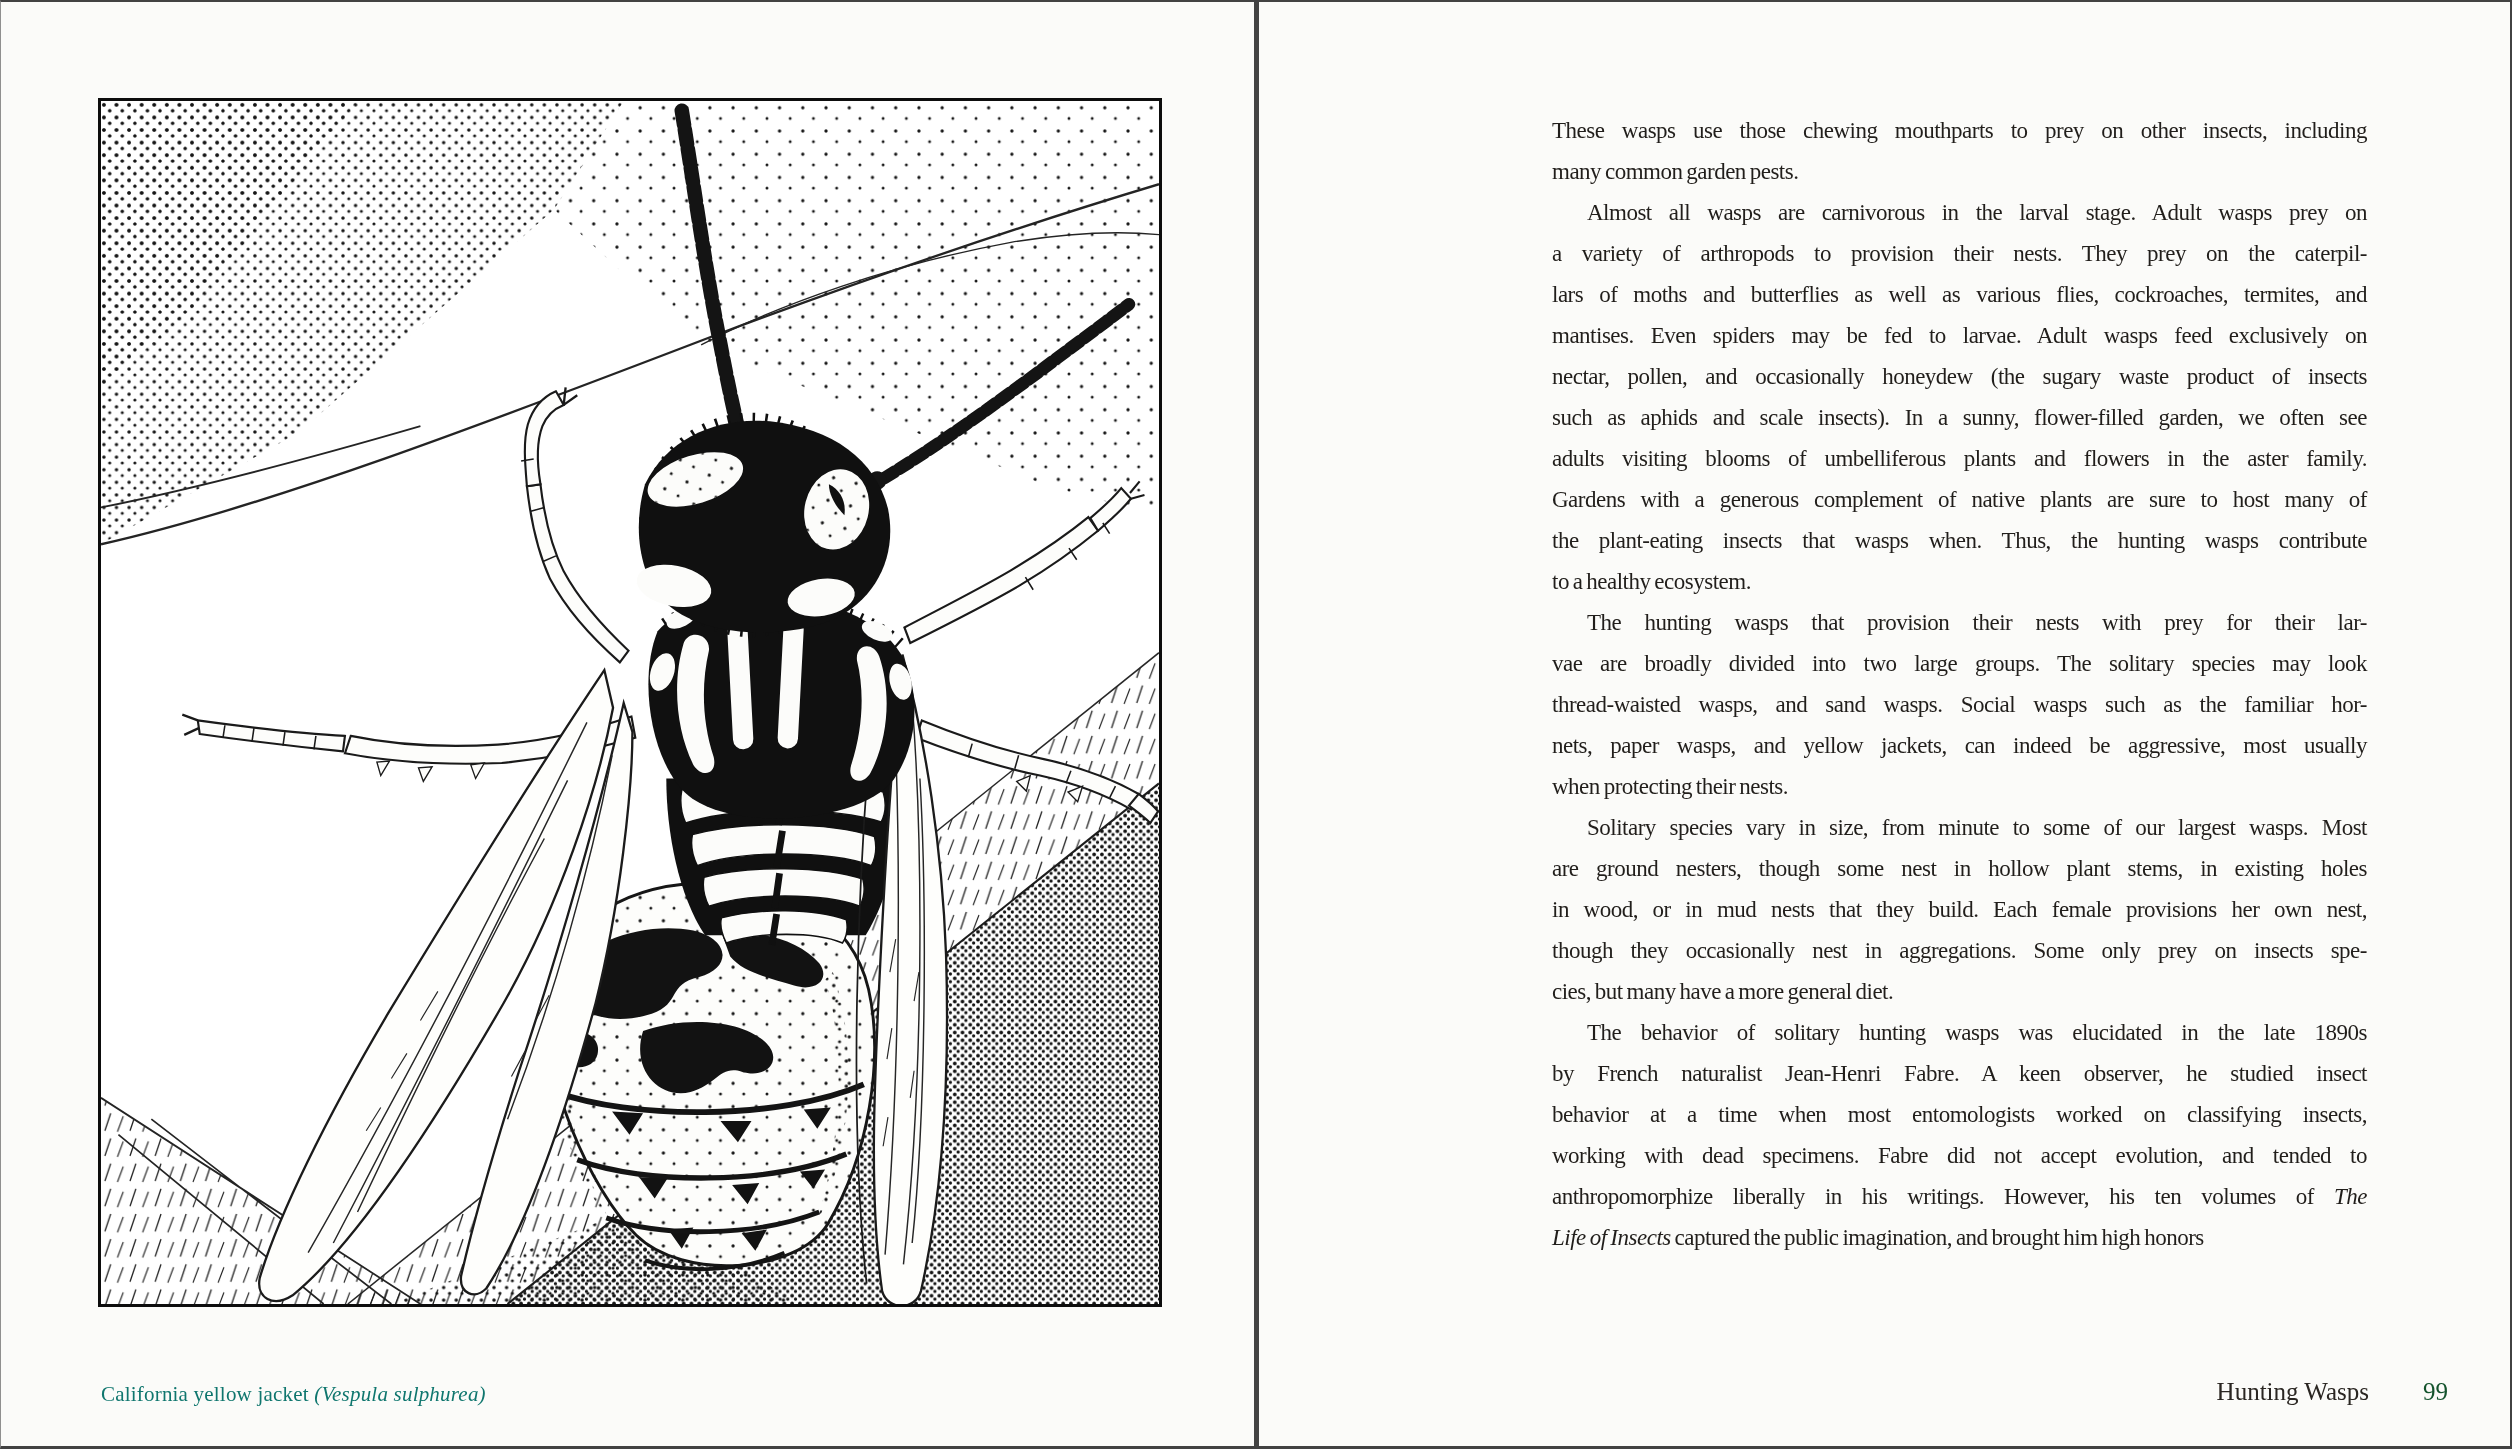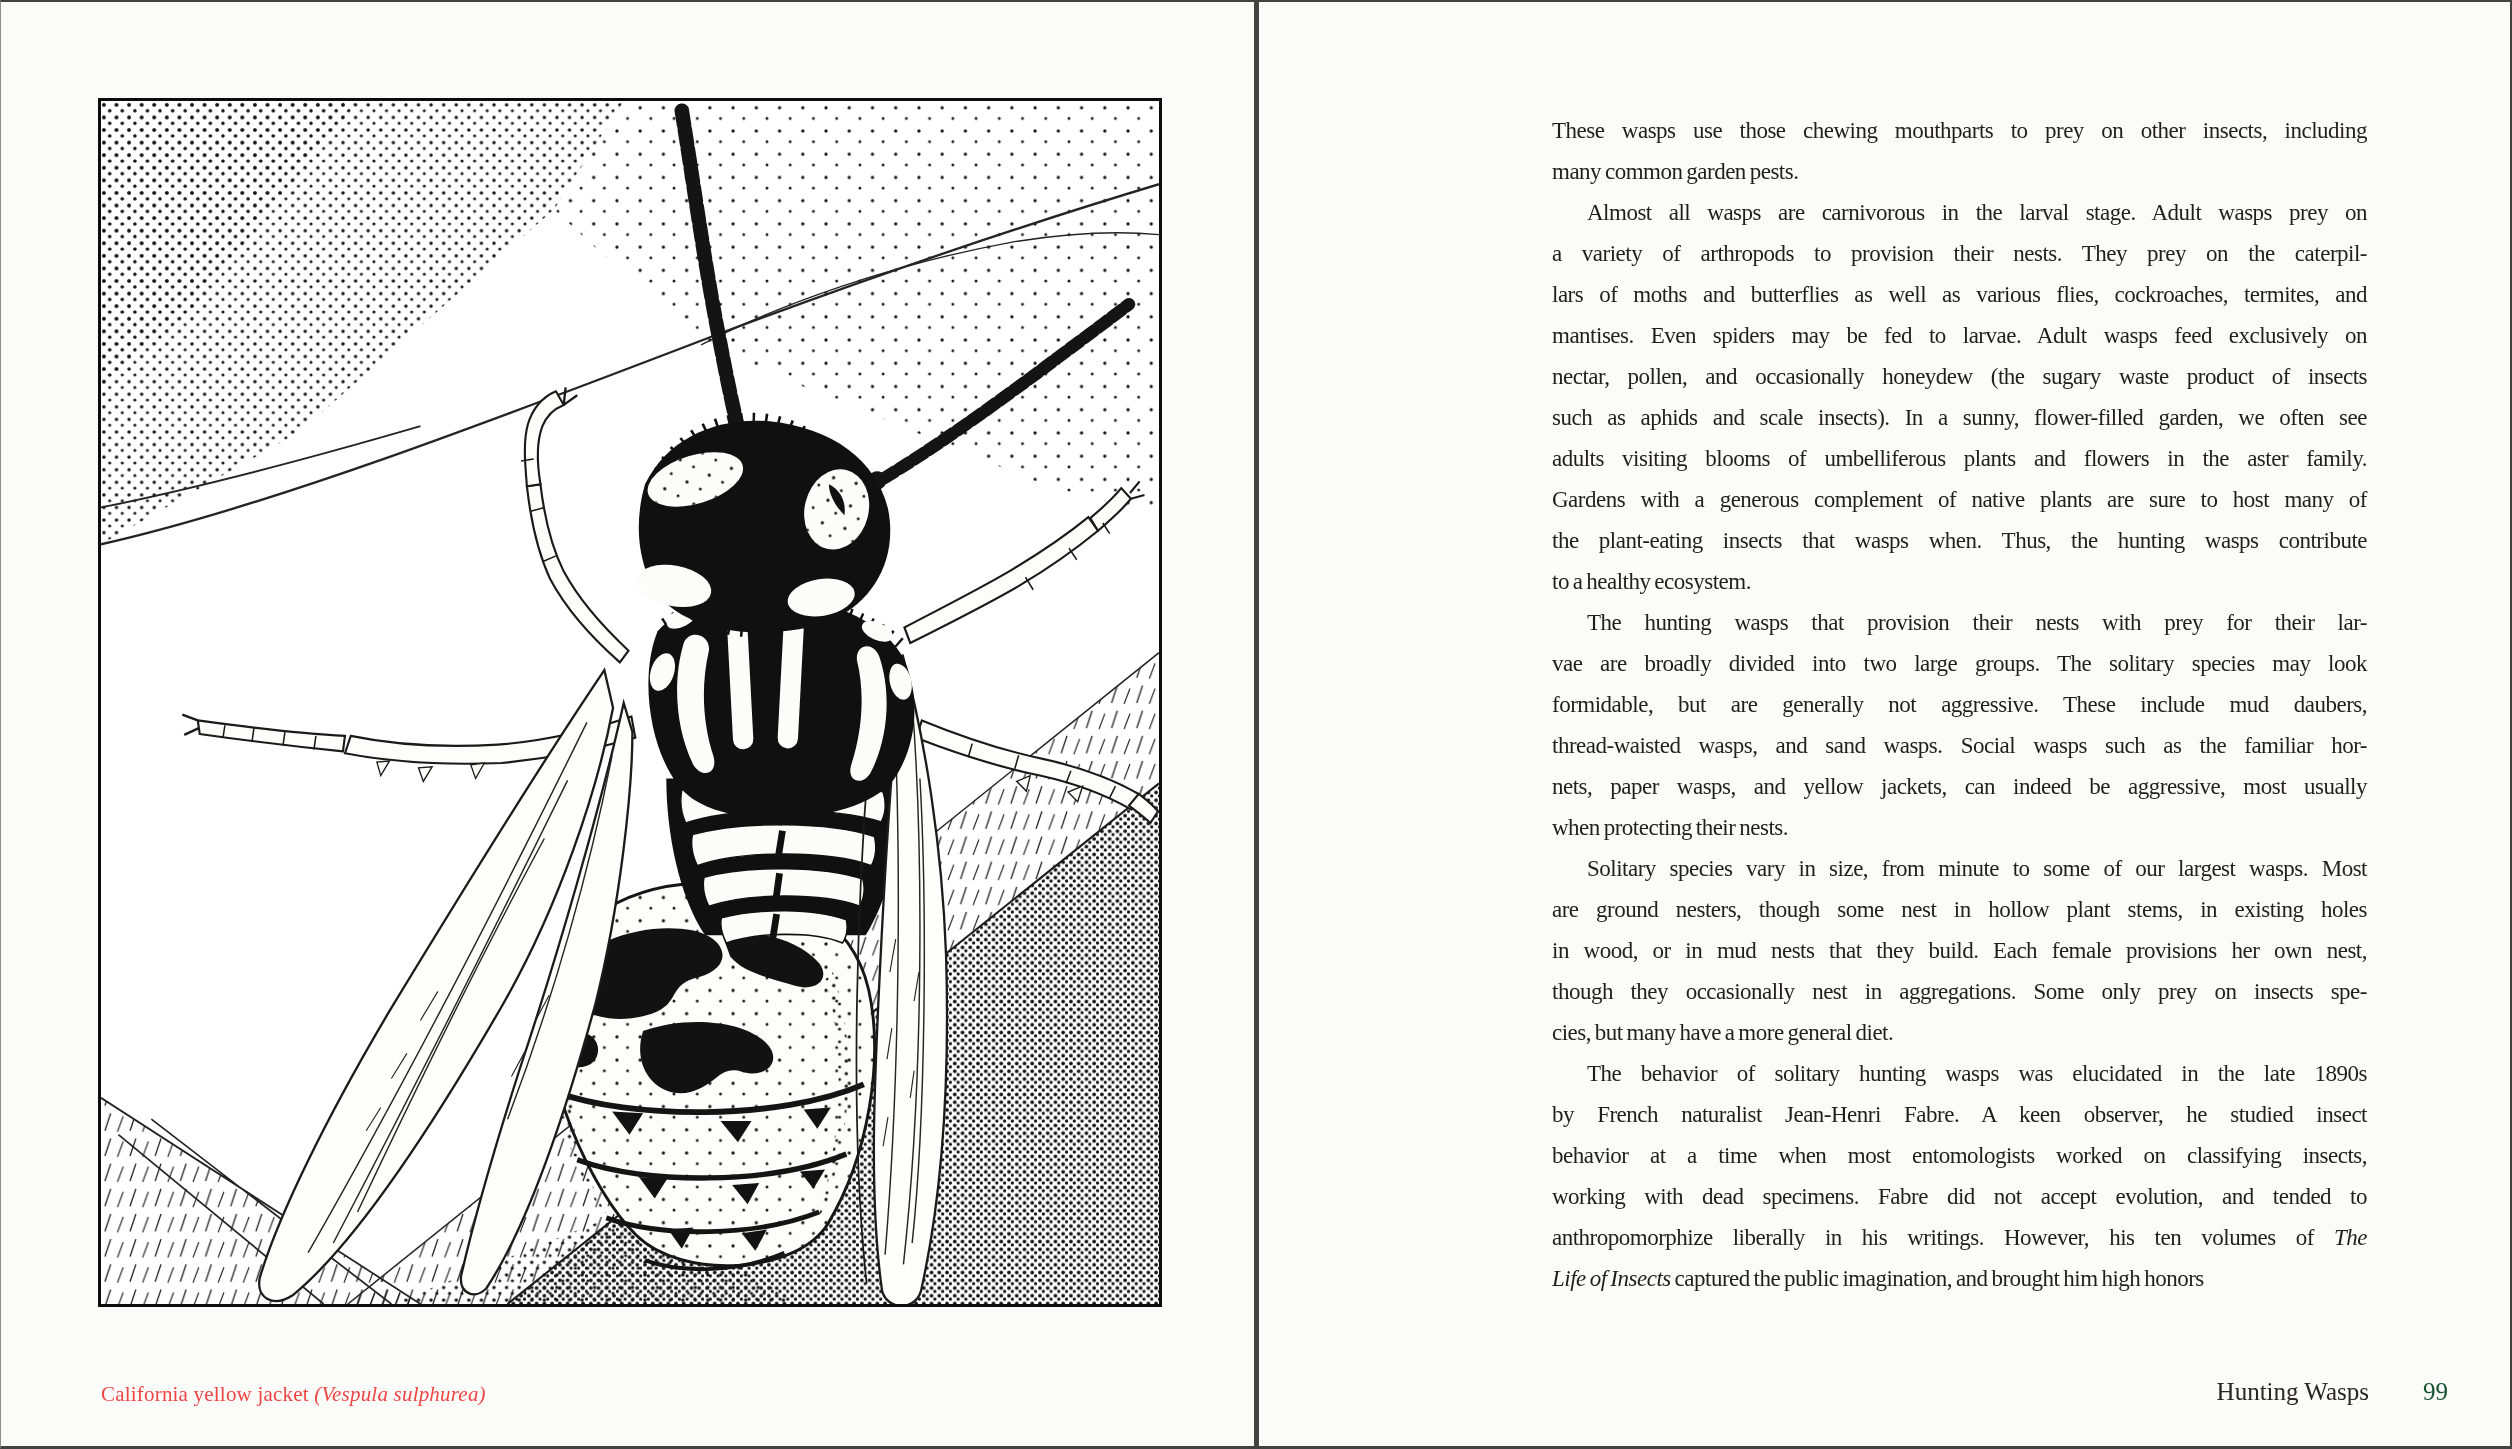--- a/index.html
+++ b/index.html
@@ -12,21 +12,21 @@
   }
   .gutter{position:absolute;left:1253px;top:0;width:4.8px;height:1449px;background:#434343;}
   
   .plate-frame{
     position:absolute;left:97px;top:96px;width:1064px;height:1209px;
     border:3.9px solid #0d0d0d;box-sizing:border-box;background:#ffffff;
   }
   .plate-frame svg{position:absolute;left:0;top:0;width:100%;height:100%;}
   .caption{
     position:absolute;left:100px;top:1380px;font-size:21px;letter-spacing:0.2px;
-    color:#ef4444;
+    color:#0f766e;
   }
   
   .textblock{
     position:absolute;left:1551px;top:108px;width:815px;
     font-size:23px;line-height:41px;letter-spacing:-0.5px;word-spacing:-1.4px;
   }
   .bline{white-space:nowrap;text-align:justify;text-align-last:justify;height:41px;}
   .bline.plast{text-align-last:left;}
   .bline.indent{text-indent:35px;}
   .footer{
@@ -205,21 +205,20 @@
         <div class="bline">lars of moths and butterflies as well as various flies, cockroaches, termites, and</div>
         <div class="bline">mantises. Even spiders may be fed to larvae. Adult wasps feed exclusively on</div>
         <div class="bline">nectar, pollen, and occasionally honeydew (the sugary waste product of insects</div>
         <div class="bline">such as aphids and scale insects). In a sunny, flower-filled garden, we often see</div>
         <div class="bline">adults visiting blooms of umbelliferous plants and flowers in the aster family.</div>
         <div class="bline">Gardens with a generous complement of native plants are sure to host many of</div>
         <div class="bline">the plant-eating insects that wasps when. Thus, the hunting wasps contribute</div>
         <div class="bline plast">to a healthy ecosystem.</div>
         <div class="bline indent">The hunting wasps that provision their nests with prey for their lar-</div>
         <div class="bline">vae are broadly divided into two large groups. The solitary species may look</div>
-        <div class="bline">formidable, but are generally not aggressive. These include mud daubers,</div>
         <div class="bline">thread-waisted wasps, and sand wasps. Social wasps such as the familiar hor-</div>
         <div class="bline">nets, paper wasps, and yellow jackets, can indeed be aggressive, most usually</div>
         <div class="bline plast">when protecting their nests.</div>
         <div class="bline indent">Solitary species vary in size, from minute to some of our largest wasps. Most</div>
         <div class="bline">are ground nesters, though some nest in hollow plant stems, in existing holes</div>
         <div class="bline">in wood, or in mud nests that they build. Each female provisions her own nest,</div>
         <div class="bline">though they occasionally nest in aggregations. Some only prey on insects spe-</div>
         <div class="bline plast">cies, but many have a more general diet.</div>
         <div class="bline indent">The behavior of solitary hunting wasps was elucidated in the late 1890s</div>
         <div class="bline">by French naturalist Jean-Henri Fabre. A keen observer, he studied insect</div>

